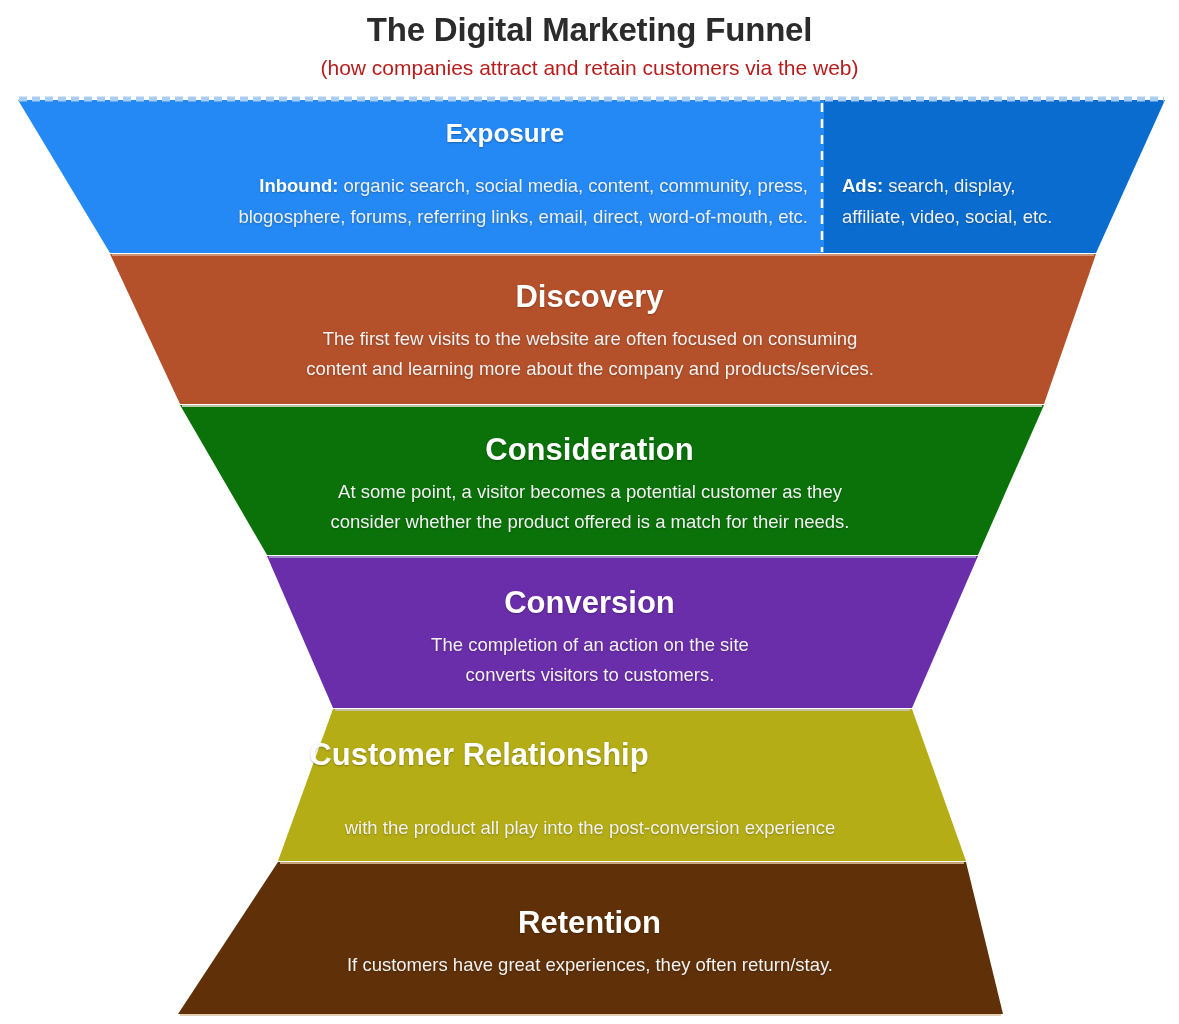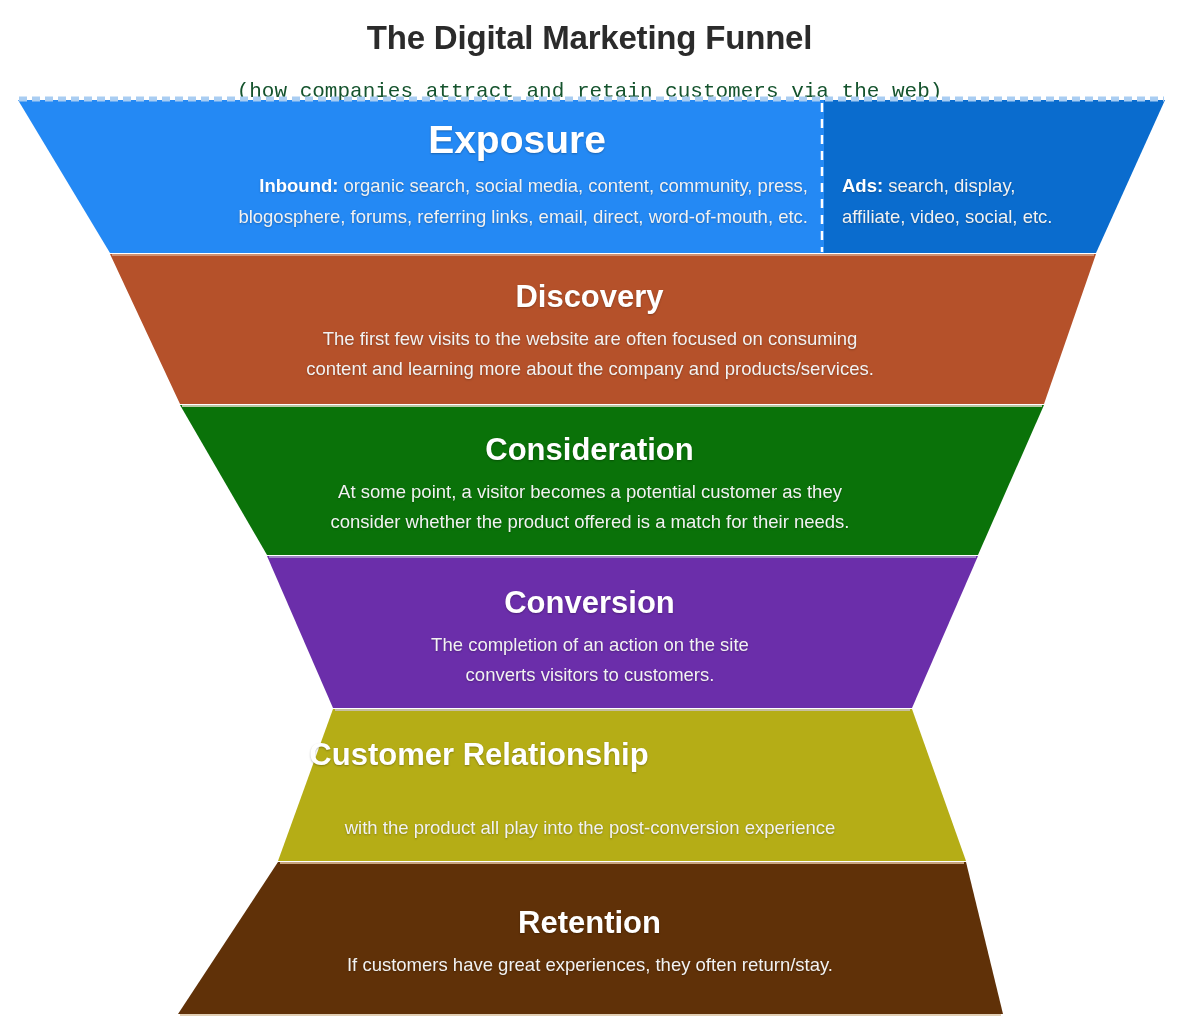--- a/index.html
+++ b/index.html
@@ -24,29 +24,28 @@
     top: 0;
     left: 0;
     width: 1179px;
     text-align: center;
   }
   .title {
     font-size: 33px;
     font-weight: bold;
     color: #2b2b2b;
     margin: 0;
-    padding-top: 19px;
+    padding-top: 11px;
     letter-spacing: -0.2px;
   }
   .subtitle {
     font-size: 21px;
-    color: #14532d;
-    margin: 16px;
+    color: #b91c1c;
+    margin: 0;
     padding-top: 7px;
-    font-family: Liberation Mono, monospace;
   }
   svg.funnel-svg {
     position: absolute;
     top: 0;
     left: 0;
     width: 1179px;
     height: 1024px;
   }
   .band-label {
     position: absolute;
@@ -61,21 +60,21 @@
     text-align: center;
     color: #f2f2f2;
     font-size: 18.5px;
     line-height: 30px;
     text-shadow: 0 1px 2px rgba(0,0,0,0.25);
     pointer-events: none;
   }
   .band-desc b { color: #ffffff; font-weight: bold; }
 
   
-  #exposure-title { top: 118px; left: 16px; width: 1002px; font-size: 39px; }
+  #exposure-title { top: 118px; left: 4px; width: 1002px; font-size: 26px; }
   #exposure-inbound {
     top: 170px; left: 118px; width: 690px;
     text-align: right; font-size: 18.5px; line-height: 31px;
   }
   #exposure-ads {
     top: 170px; left: 842px; width: 300px;
     text-align: left; font-size: 18.5px; line-height: 31px;
   }
 
   

